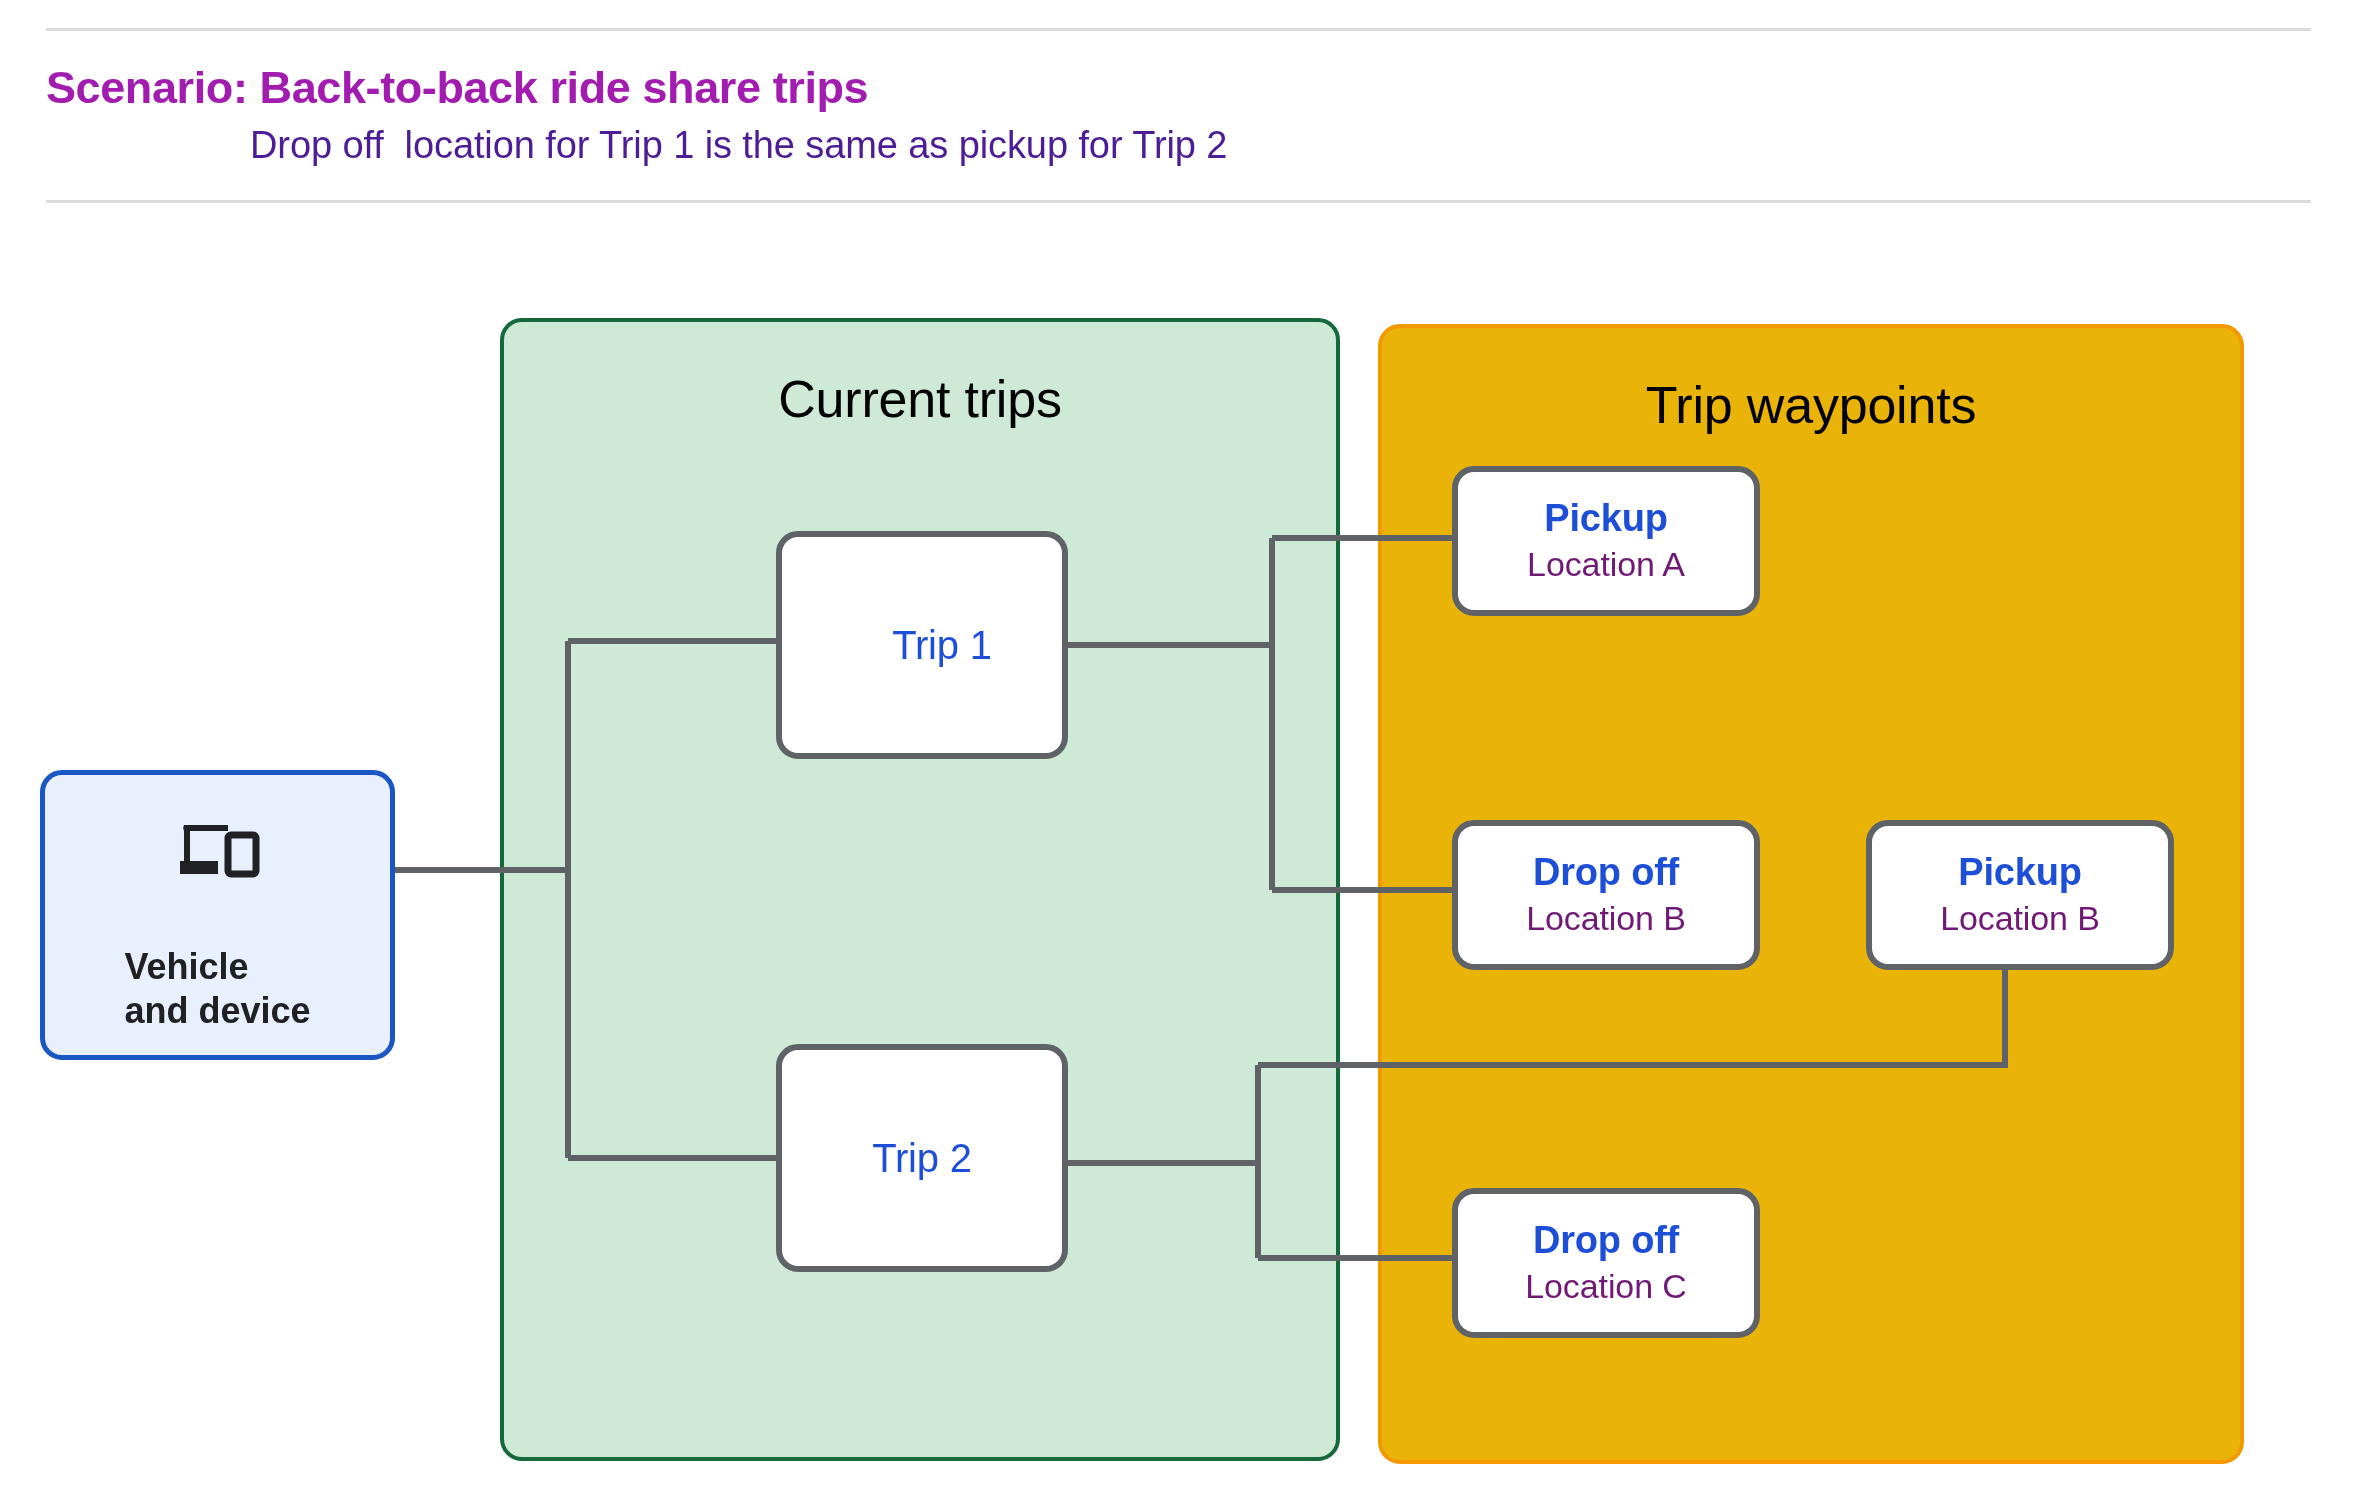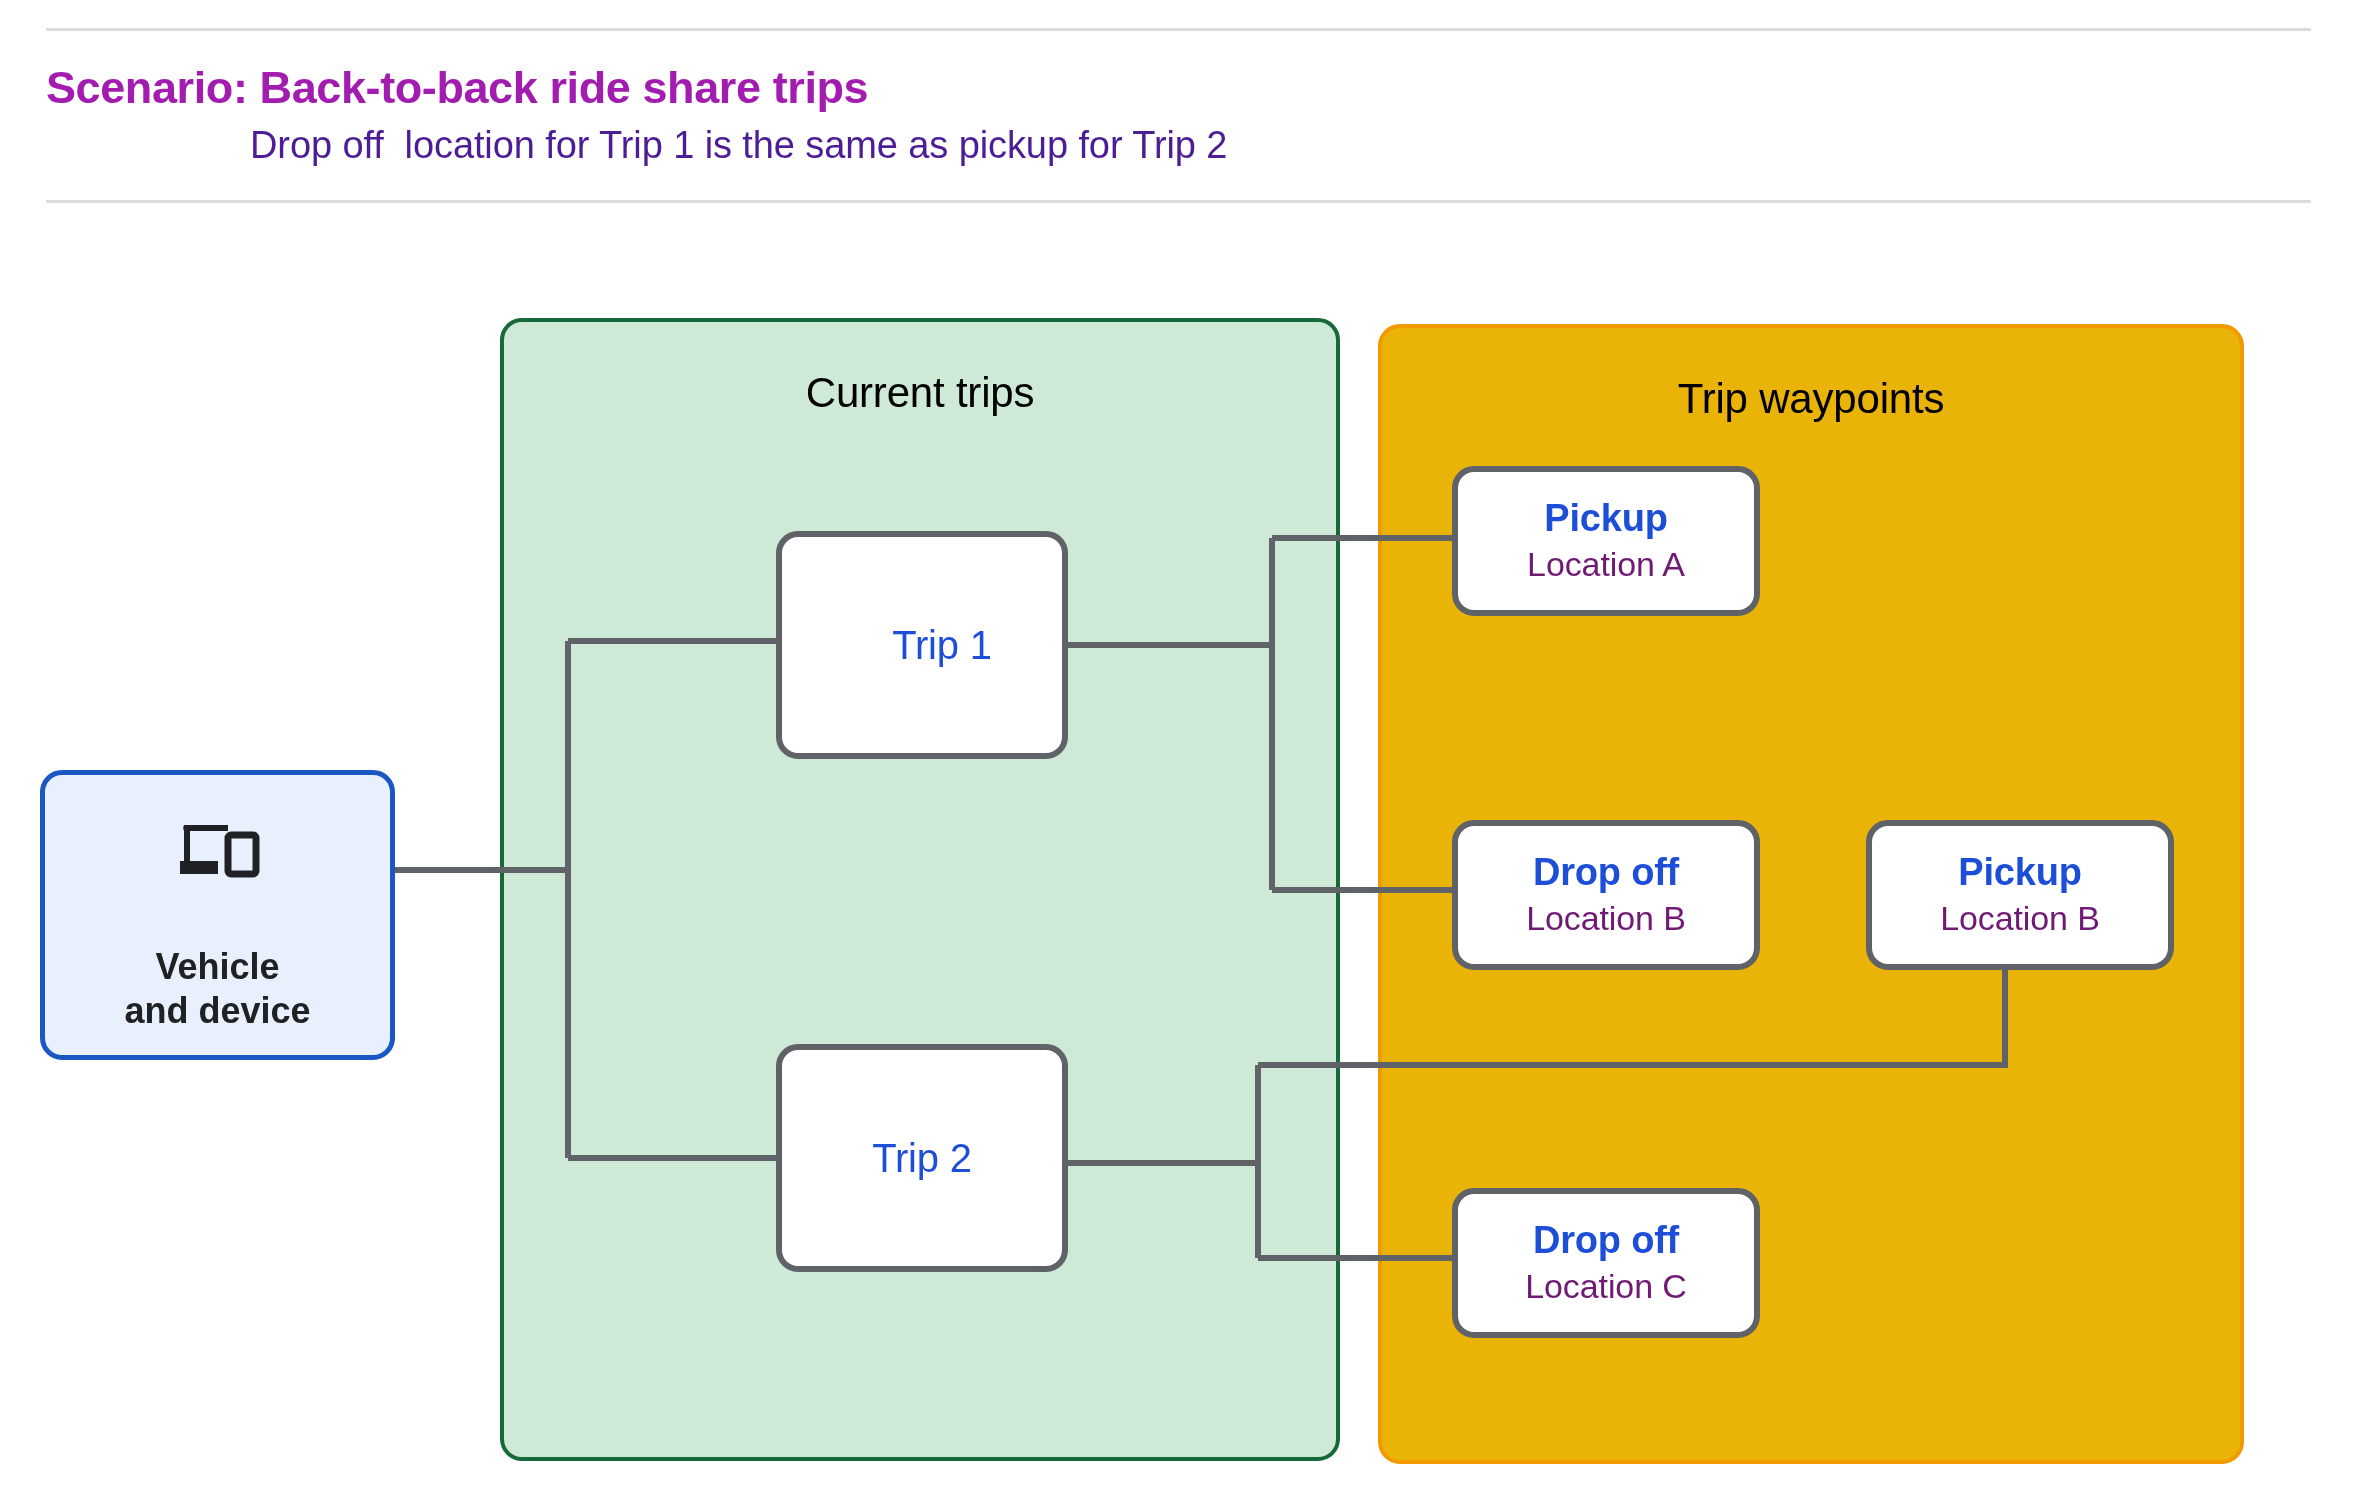--- a/index.html
+++ b/index.html
@@ -56,21 +56,21 @@
     position: absolute;
     border-radius: 22px;
     box-sizing: border-box;
   }
   .group-title {
     position: absolute;
     top: 47px;
     left: 0;
     width: 100%;
     text-align: center;
-    font-size: 42px;
+    font-size: 52px;
     font-weight: 400;
     color: #000000;
     letter-spacing: -0.2px;
   }
   #group-current-trips {
     left: 500px;
     top: 318px;
     width: 840px;
     height: 1143px;
     background: #ceead6;
@@ -158,21 +158,21 @@
     justify-content: flex-start;
     padding-top: 46px;
   }
   #vehicle-icon {
     width: 84px;
     height: 60px;
     display: block;
   }
   #vehicle-label {
     margin-top: 64px;
-    text-align: center;
+    text-align: left;
     font-size: 36px;
     font-weight: 700;
     color: #202124;
     line-height: 1.22;
     white-space: pre-line;
   }
 </style>
 </head>
 <body>
 

